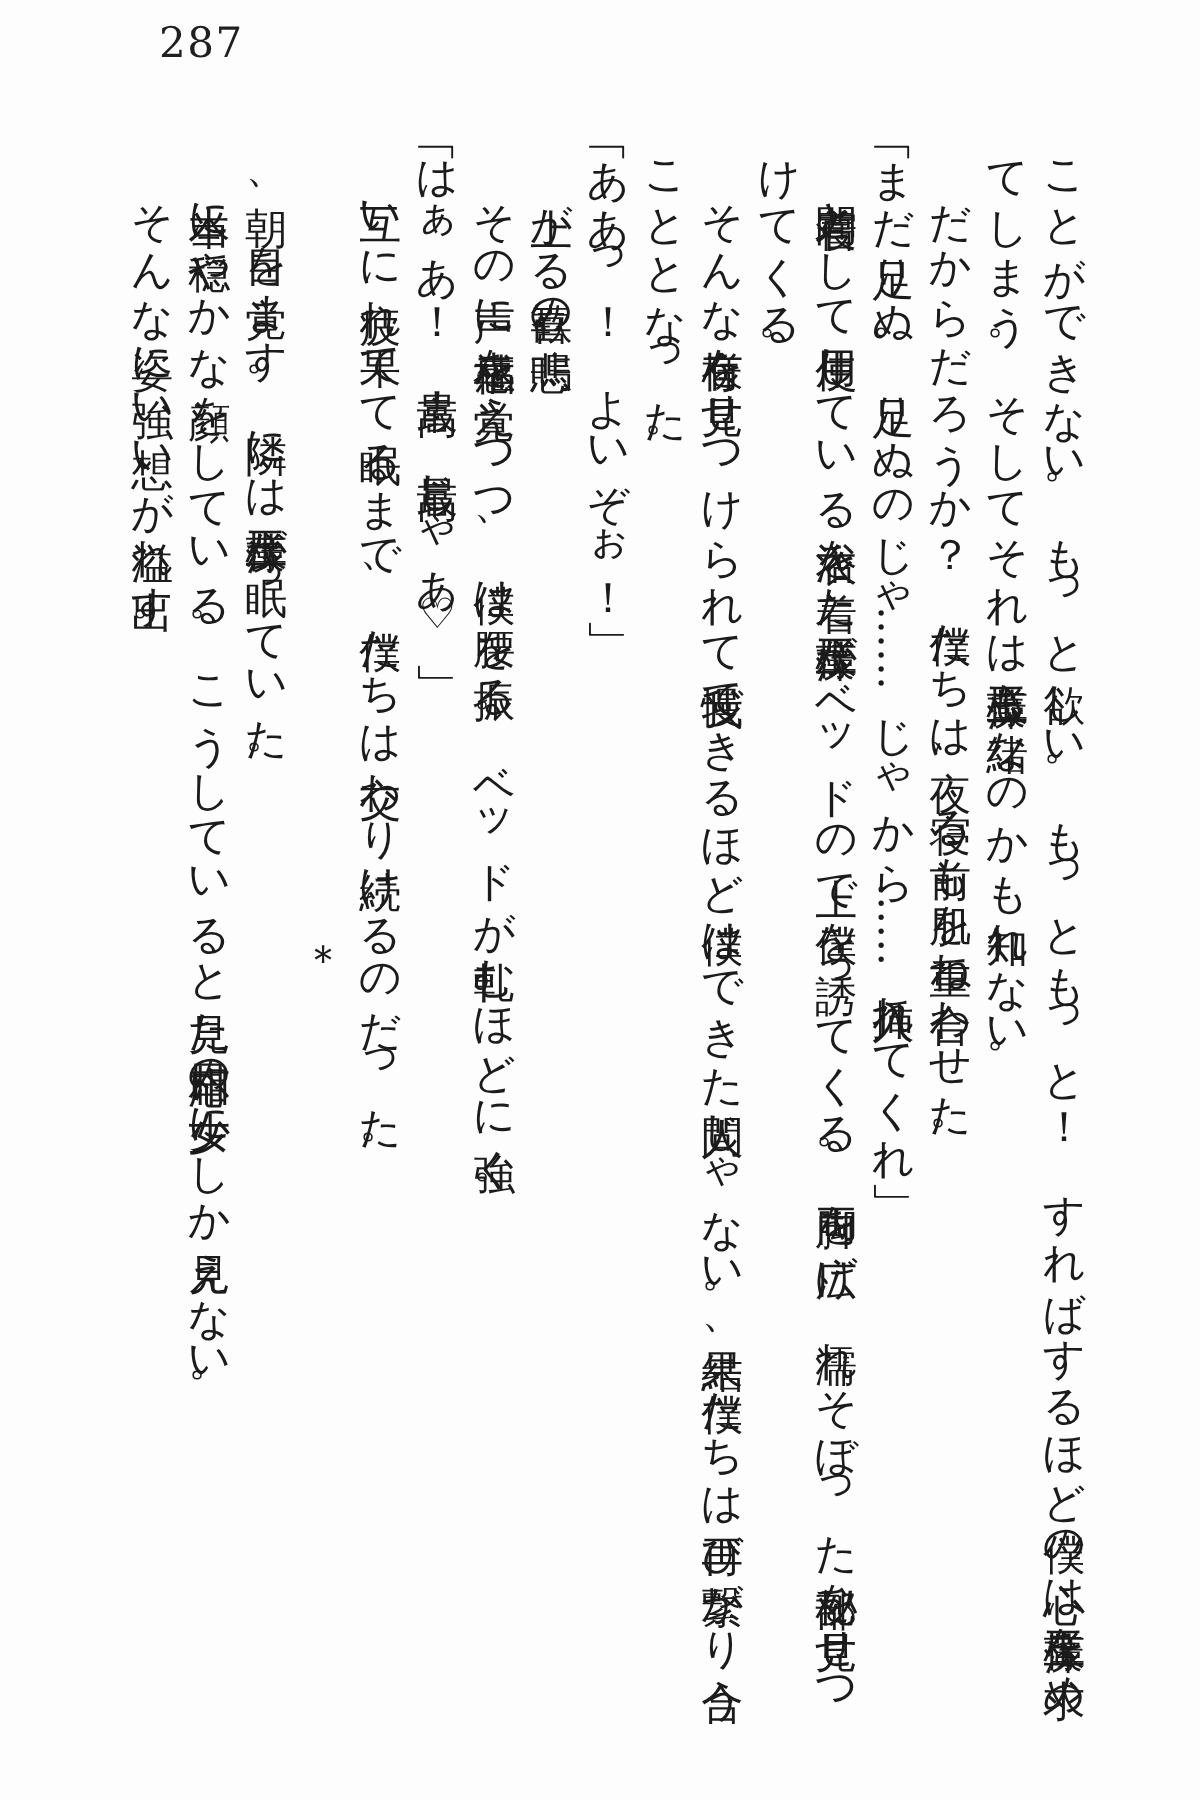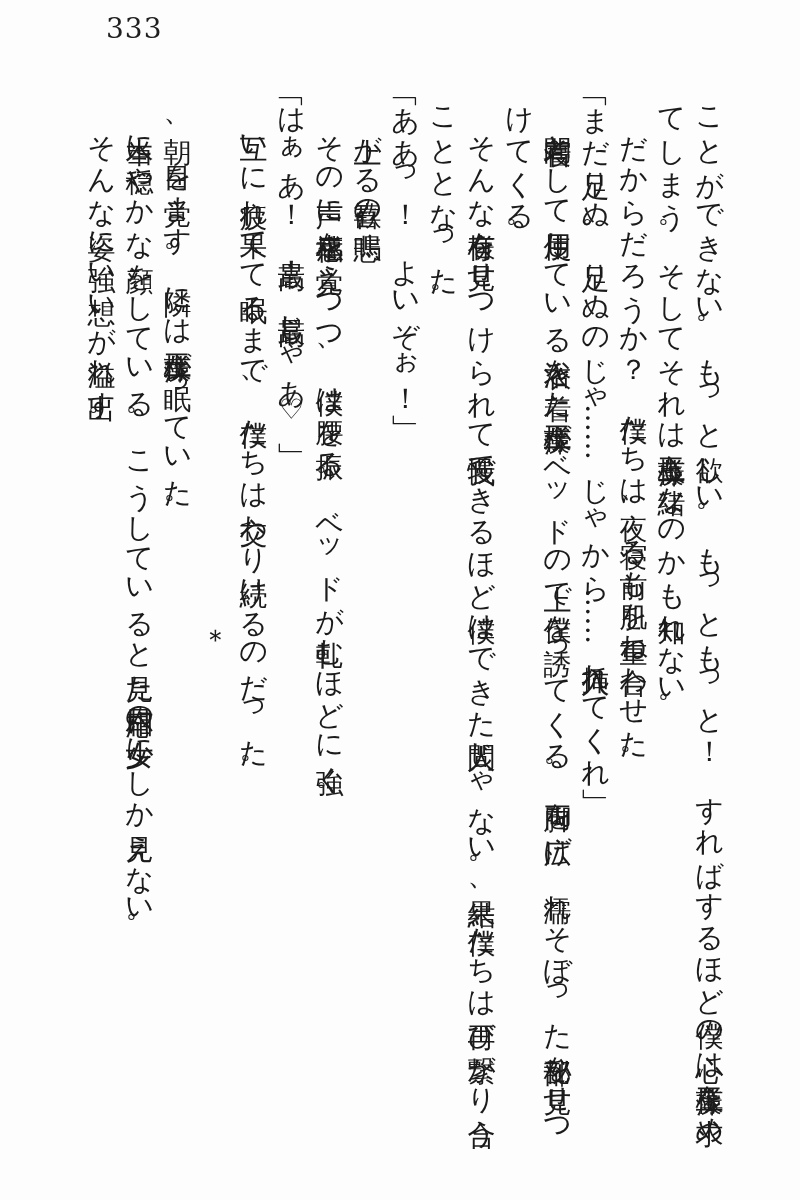--- a/index.html
+++ b/index.html
@@ -44,21 +44,21 @@
     text-align: start;
   }
   .separator {
     text-align: center;
   }
 </style>
 </head>
 <body>
 
 <div class="page">
-  <div class="page-number">333</div>
+  <div class="page-number">287</div>
 
   <div class="text-area">
     <p class="para">ことができない。もっと欲しい。もっともっと！　すればするほど僕の心は玉藻様を求めてしまう。そしてそれは玉藻様も一緒なのかも知れない。</p>
     <p class="para">　だからだろうか？　僕たちは夜、寝る前も肌を重ね合わせた。</p>
     <p class="para">「まだ足りぬ。足りぬのじゃ……じゃから……挿入れてくれ」</p>
     <p class="para">　寝間着として使用している浴衣を着た玉藻様がベッドの上で僕を誘ってくる。両脚を広げ、濡れそぼった秘部を見せつけてくる。</p>
     <p class="para">　そんな有様を見せつけられて我慢できるほど僕はできた人間じゃない。結果、僕たちは再び繋がり合うこととなった。</p>
     <p class="para">「ああっ！　よいぞぉ！」</p>
     <p class="para">　上がる歓喜の悲鳴。</p>
     <p class="para">　その声に幸福感を覚えつつ、僕は腰を振る。ベッドが軋むほどに強く。</p>

